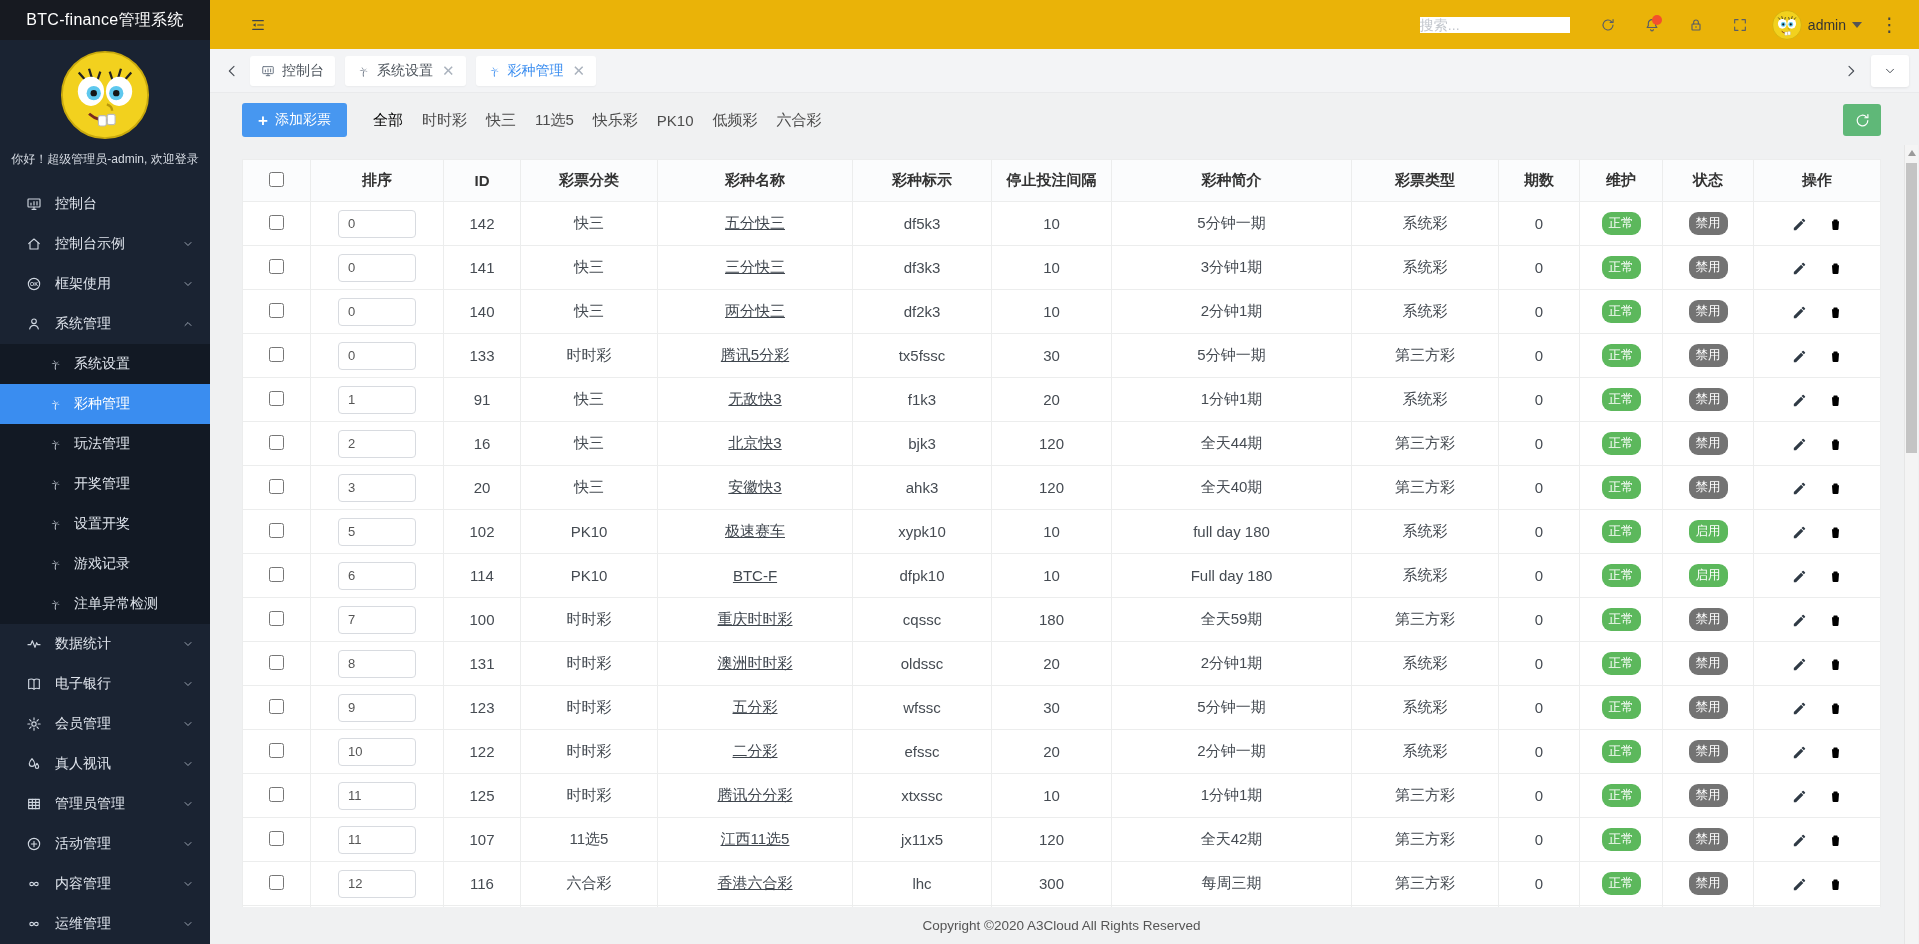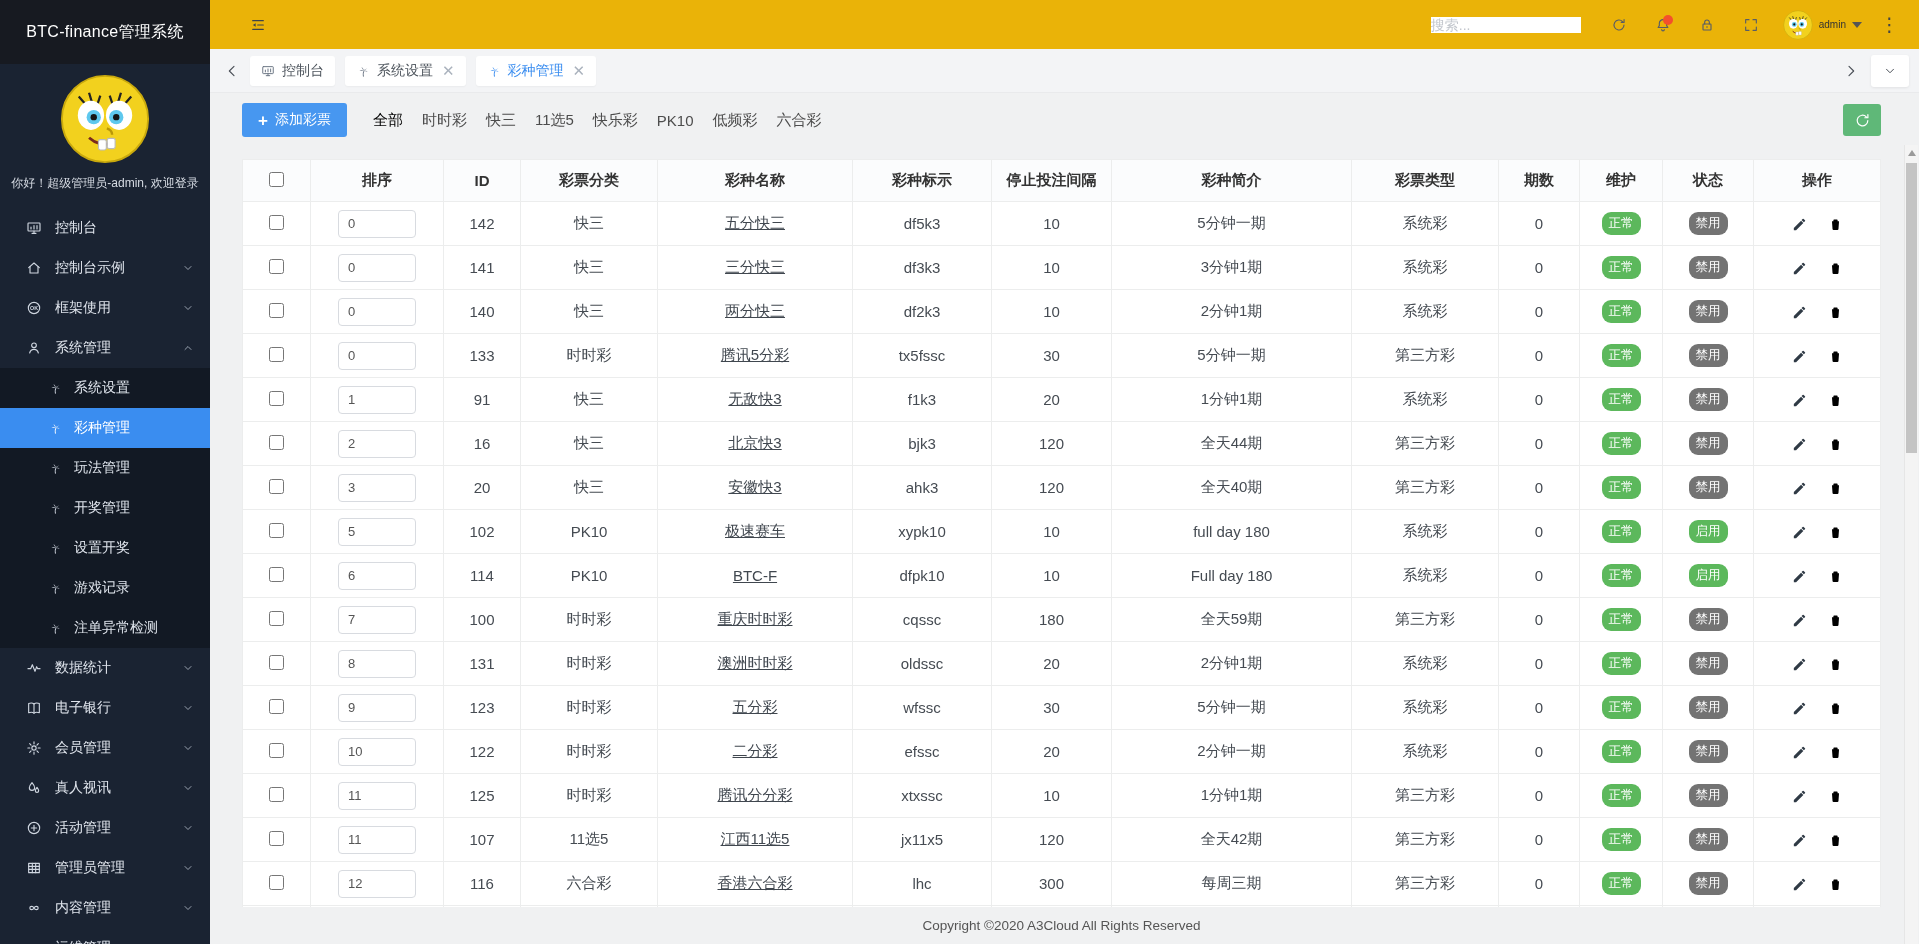--- a/index.html
+++ b/index.html
@@ -3,21 +3,21 @@
 <meta charset="utf-8">
 <style>
   * { margin:0; padding:0; box-sizing:border-box; }
   html,body { width:1919px; height:944px; overflow:hidden;
     font-family:"Liberation Sans","DejaVu Sans",sans-serif; font-size:14px; color:#444; }
   svg.ico { width:16px; height:16px; fill:none; stroke:currentColor; stroke-width:1.7;
     stroke-linecap:round; stroke-linejoin:round; flex:none; }
 
   
   .sidebar { position:absolute; left:0; top:0; width:210px; height:944px; background:#1a2332; z-index:5; }
-  .side-header { height:64px; background:#171a21; color:#fff; display:flex; align-items:center;
+  .side-header { height:40px; background:#171a21; color:#fff; display:flex; align-items:center;
     justify-content:center; font-size:16px; letter-spacing:.3px; }
   .avatar-block { text-align:center; padding-top:10px; }
   .avatar-big { width:90px; height:90px; border-radius:50%; }
   .welcome { color:#d6dbe3; font-size:12px; margin:8px 8px 16px; line-height:17px; }
   .menu { }
   .mi { position:relative; height:40px; display:flex; align-items:center; color:#dfe4ec;
     cursor:pointer; font-size:14px; }
   .mi .ico { margin-left:26px; color:#cfd6e0; }
   .mi .lbl { margin-left:13px; }
   .mi .chev { position:absolute; right:16px; margin:0; width:12px; height:12px; color:#aeb7c4; }
@@ -36,21 +36,21 @@
   .top-spacer { flex:1; }
   .search { width:150px; border:none; outline:none; font-size:14px; color:#555; margin-right:30px; }
   .search::placeholder { color:#c3c7cd; }
   .top-icons { display:flex; align-items:center; gap:28px; margin-right:24px; }
   .tico { width:20px; height:20px; color:#585d66; cursor:pointer; }
   .bell-wrap { position:relative; cursor:pointer; display:flex; }
   .bell-dot { position:absolute; top:-2px; right:-2px; width:10px; height:10px; border-radius:50%;
     background:#f4502c; }
   .avatar-small { width:30px; height:30px; border-radius:50%; cursor:pointer; }
   .admin-box { display:flex; align-items:center; gap:6px; margin-right:18px; cursor:pointer; }
-  .admin-name { font-size:10px; color:#333; }
+  .admin-name { font-size:14px; color:#333; }
   .caret { width:0; height:0; border-left:5px solid transparent; border-right:5px solid transparent;
     border-top:6px solid #555; }
   .kebab { font-size:19px; color:#444; margin-right:20px; cursor:pointer; line-height:1; }
 
   .tabbar { height:44px; background:#f3f4f6; border-bottom:1px solid #e9eaec; display:flex;
     align-items:center; padding:0 10px 0 14px; flex:none; }
   .tab-arrow { width:16px; height:16px; color:#4a4f57; cursor:pointer; flex:none; }
   .tabs { display:flex; align-items:center; flex:1; }
   .tab { height:30px; background:#fff; border-radius:3px; margin-left:10px; padding:0 11px;
     display:flex; align-items:center; gap:7px; font-size:14px; color:#50575f; cursor:pointer;
@@ -330,32 +330,32 @@
         <svg class="ico">
           <use href="#i-drops"></use>
         </svg>
         <span class="lbl">真人视讯</span>
         <svg class="ico chev down">
           <use href="#i-chevron"></use>
         </svg>
       </div>
       <div class="mi">
         <svg class="ico">
+          <use href="#i-grid"></use>
+        </svg>
+        <span class="lbl">管理员管理</span>
+        <svg class="ico chev down">
+          <use href="#i-chevron"></use>
+        </svg>
+      </div>
+      <div class="mi">
+        <svg class="ico">
           <use href="#i-plus"></use>
         </svg>
         <span class="lbl">活动管理</span>
-        <svg class="ico chev down">
-          <use href="#i-chevron"></use>
-        </svg>
-      </div>
-      <div class="mi">
-        <svg class="ico">
-          <use href="#i-grid"></use>
-        </svg>
-        <span class="lbl">管理员管理</span>
         <svg class="ico chev down">
           <use href="#i-chevron"></use>
         </svg>
       </div>
       <div class="mi">
         <svg class="ico">
           <use href="#i-infinity"></use>
         </svg>
         <span class="lbl">内容管理</span>
         <svg class="ico chev down">

